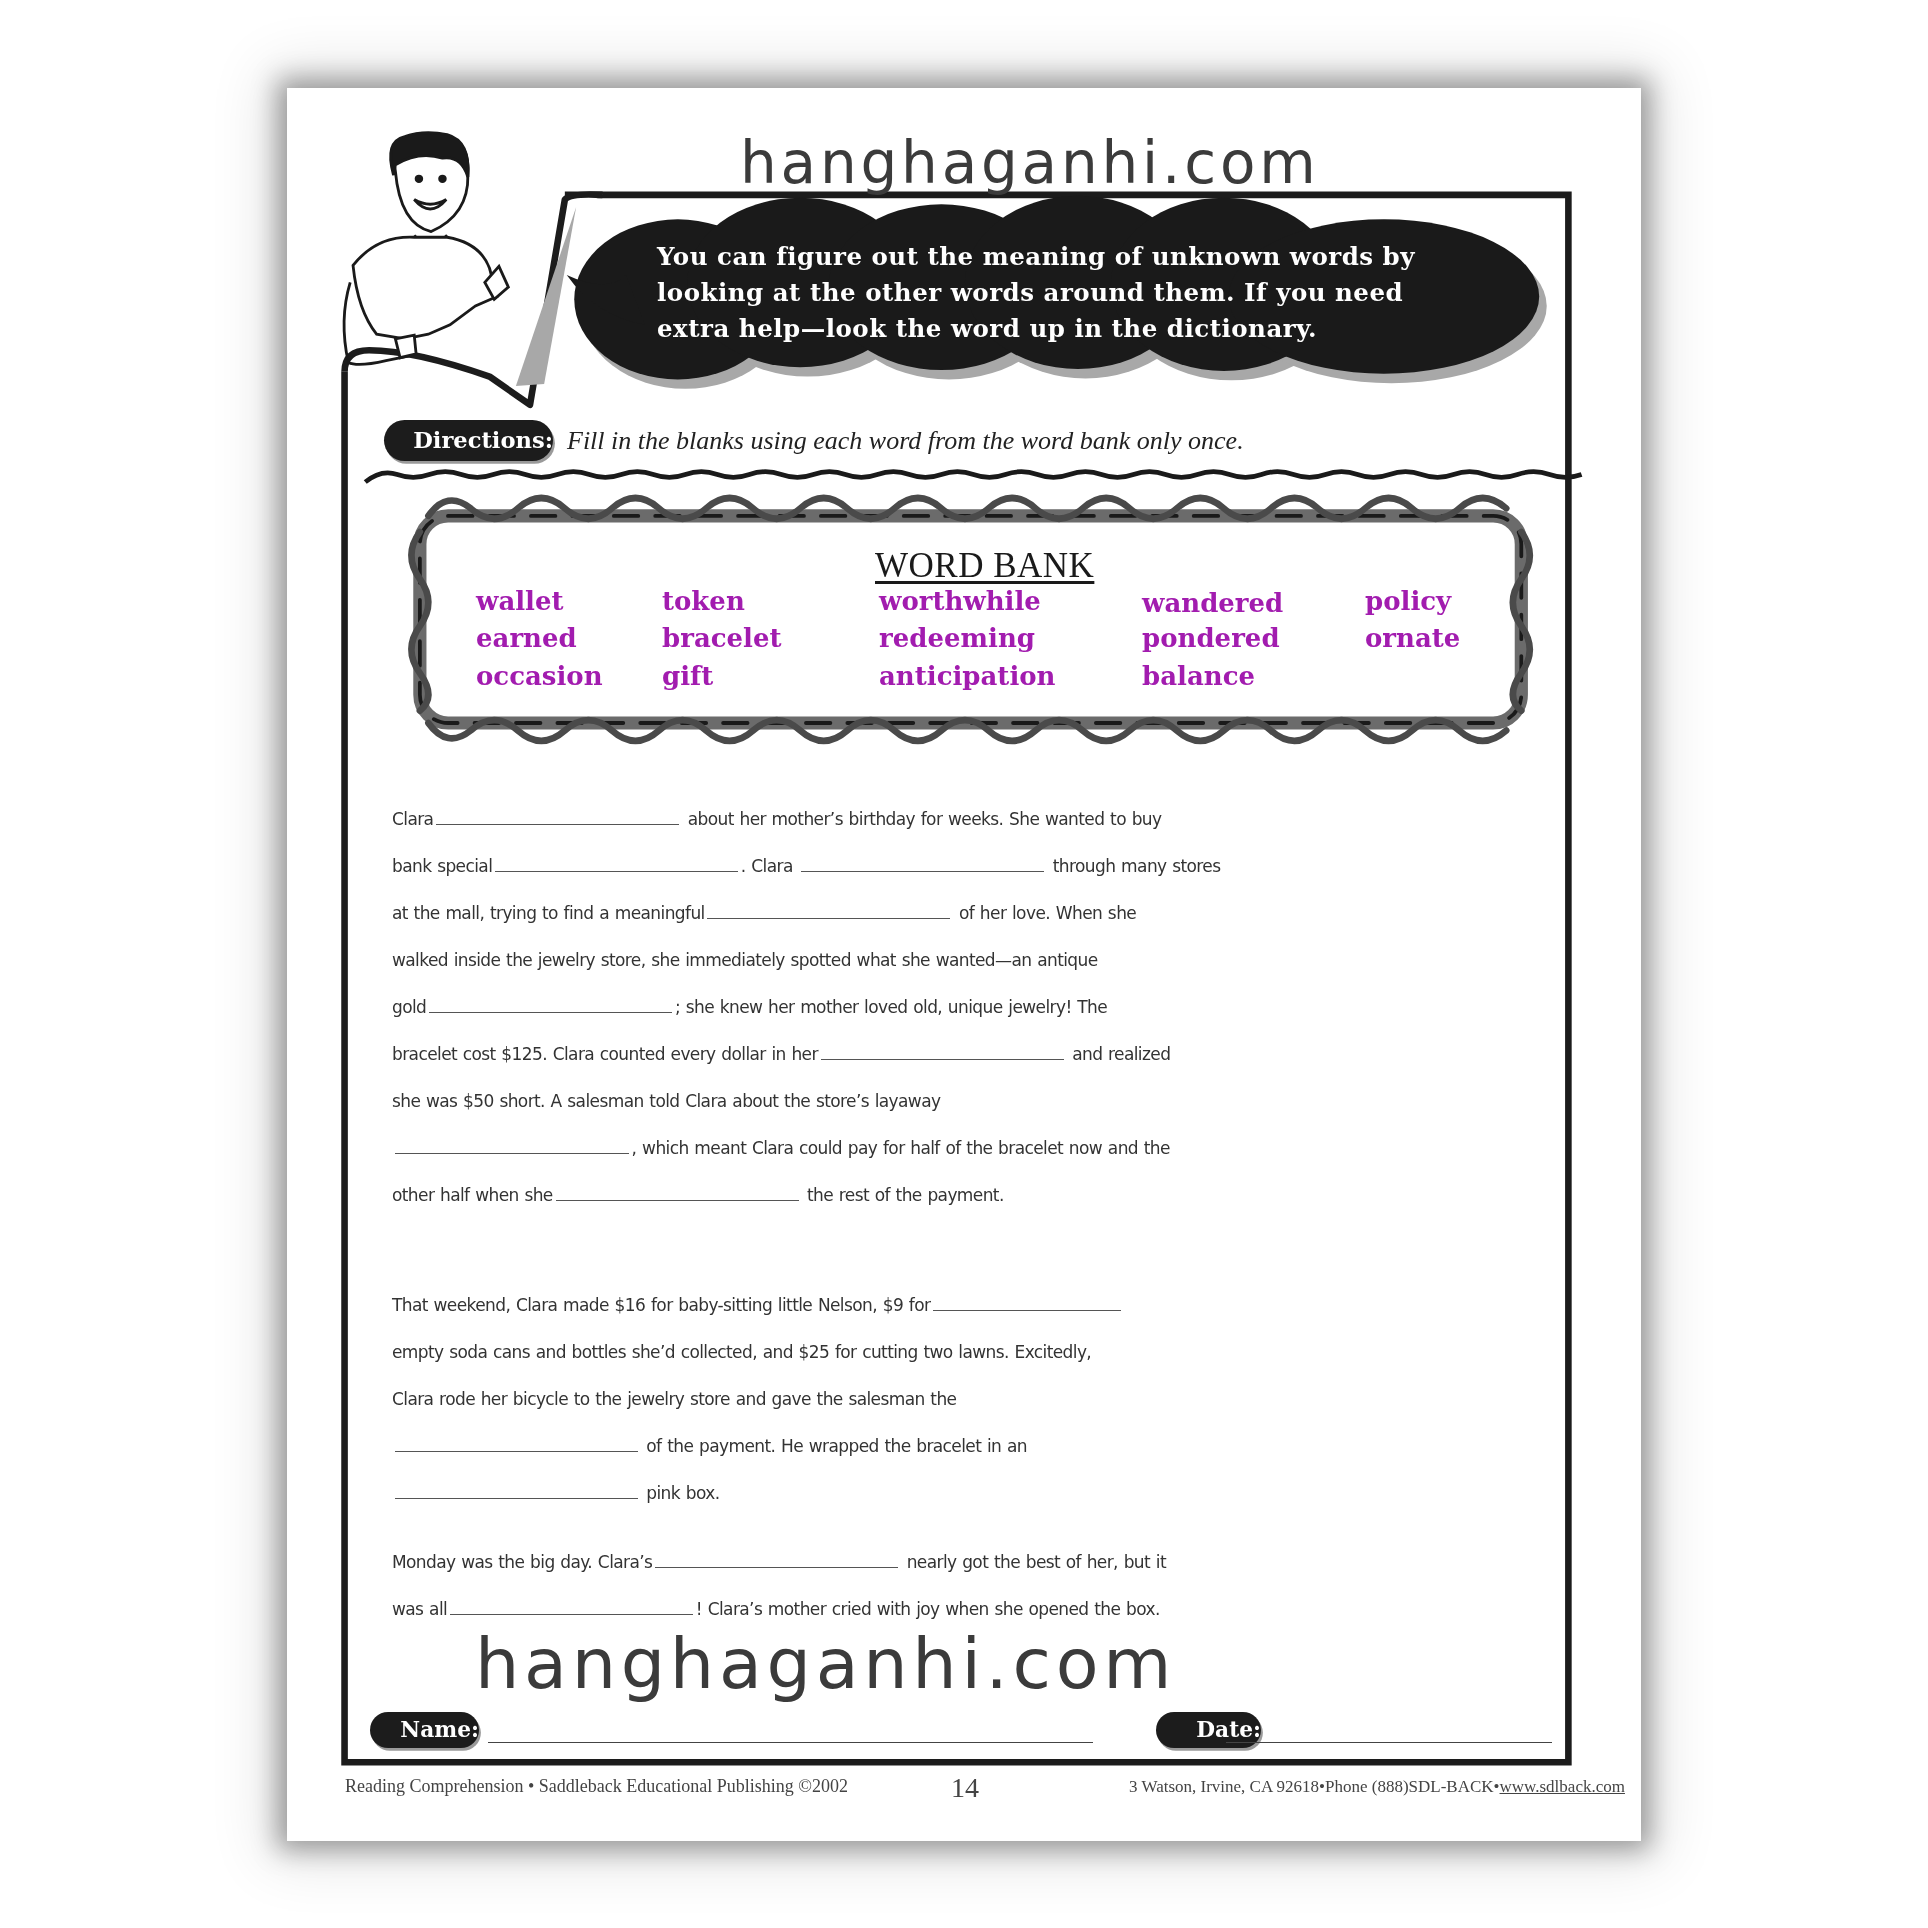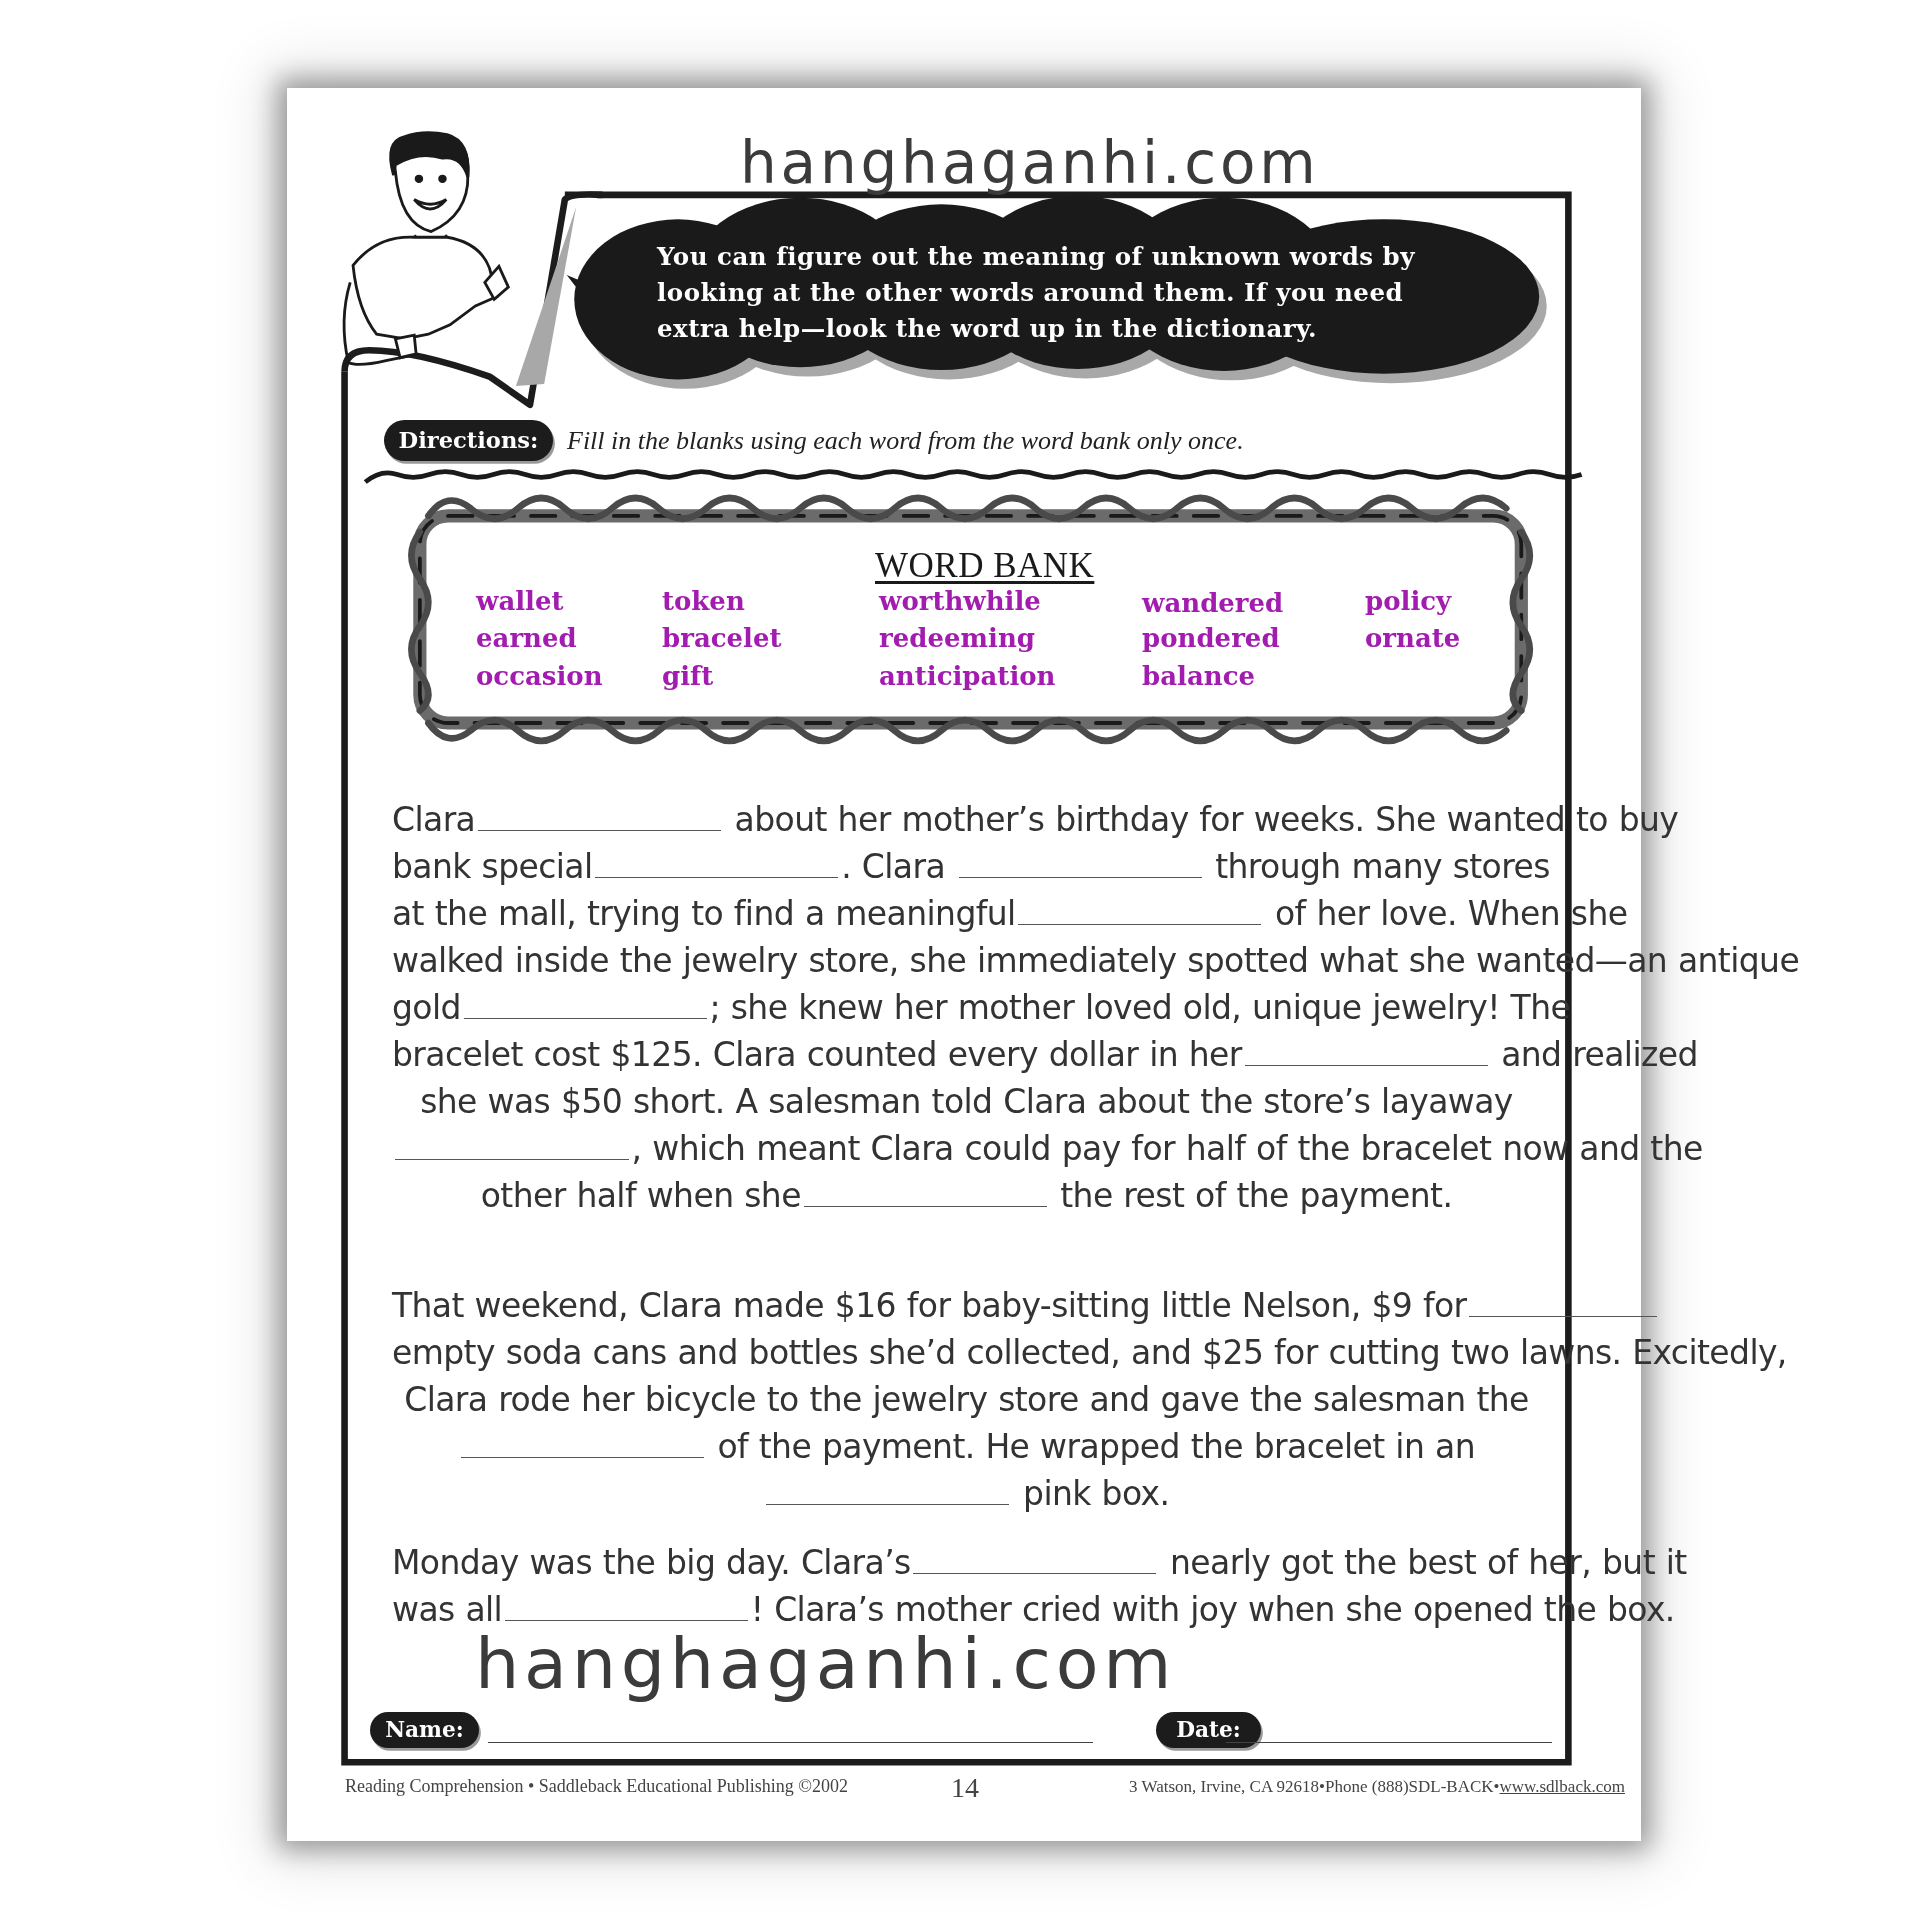--- a/index.html
+++ b/index.html
@@ -6,26 +6,26 @@
   body { width:1928px; height:1928px; background:#ffffff; position:relative; overflow:hidden; font-family:"Liberation Sans", sans-serif; }
   .abs { position:absolute; }
   .page { position:absolute; left:287px; top:88px; width:1354px; height:1753px; background:#ffffff;
           box-shadow: 0 0 24.5px 9.4px rgba(0,0,0,0.35), 0 0 56px 19px rgba(0,0,0,0.12); }
   .watermark { position:absolute; font-family:"DejaVu Sans", sans-serif; color:#3b3b3b; letter-spacing:3.8px; white-space:nowrap; line-height:1; }
   .wm-top { left:740px; top:134px; font-size:58px; }
   .wm-bottom { left:475px; top:1629px; font-size:70px; letter-spacing:4.7px; }
   .bubble-text { position:absolute; left:657px; top:239px; width:847px; color:#ffffff;
                  font-family:"DejaVu Serif", serif; font-weight:bold; font-size:24.5px; line-height:36px; letter-spacing:0.5px; }
   .badge { position:absolute; background:#1c1c1c; color:#fff; border-radius:21px; font-family:"DejaVu Serif", serif; font-weight:bold;
-           text-align:center; box-shadow: 1.9px 2.8px 0 #9a9a9a; }
+           text-align:right; box-shadow: 1.9px 2.8px 0 #9a9a9a; }
   .directions-badge { left:384px; top:420px; width:169px; height:41px; line-height:41px; font-size:22.6px; }
   .directions-text { position:absolute; left:567px; top:426px; font-family:"Liberation Serif", serif; font-style:italic; font-size:26px; color:#222; white-space:nowrap; }
   .wb-title { position:absolute; left:875px; top:546px; font-family:"Liberation Serif", serif; font-size:35px; color:#1a1a1a; text-decoration:underline; text-underline-offset:3.8px; letter-spacing:0.5px; }
   .wb-word { position:absolute; font-family:"DejaVu Serif", serif; font-weight:bold; font-size:26px; color:#a21caf; white-space:nowrap; }
-  .passage { position:absolute; left:392px; width:1149px; font-family:"DejaVu Sans", sans-serif; font-size:33px; color:#333; line-height:47px; letter-spacing:-0.6px; word-spacing:0.9px;text-align:center; }
+  .passage { position:absolute; left:392px; width:1149px; font-family:"DejaVu Sans", sans-serif; font-size:17px; color:#333; line-height:47px; letter-spacing:-0.6px; word-spacing:0.9px; }
   .line { white-space:nowrap; height:47px; }
   .blank { display:inline-block; border-bottom:1.9px solid #555; height:21px; vertical-align:baseline; margin:0 2.8px; }
   .name-line { position:absolute; height:0; border-top:1.9px solid #444; }
   .footer { position:absolute; font-family:"Liberation Serif", serif; color:#444; white-space:nowrap; }
   .footer a { color:#444; text-decoration:underline; }
 </style>
 </head>
 <body>
 
 <div class="page"></div>

